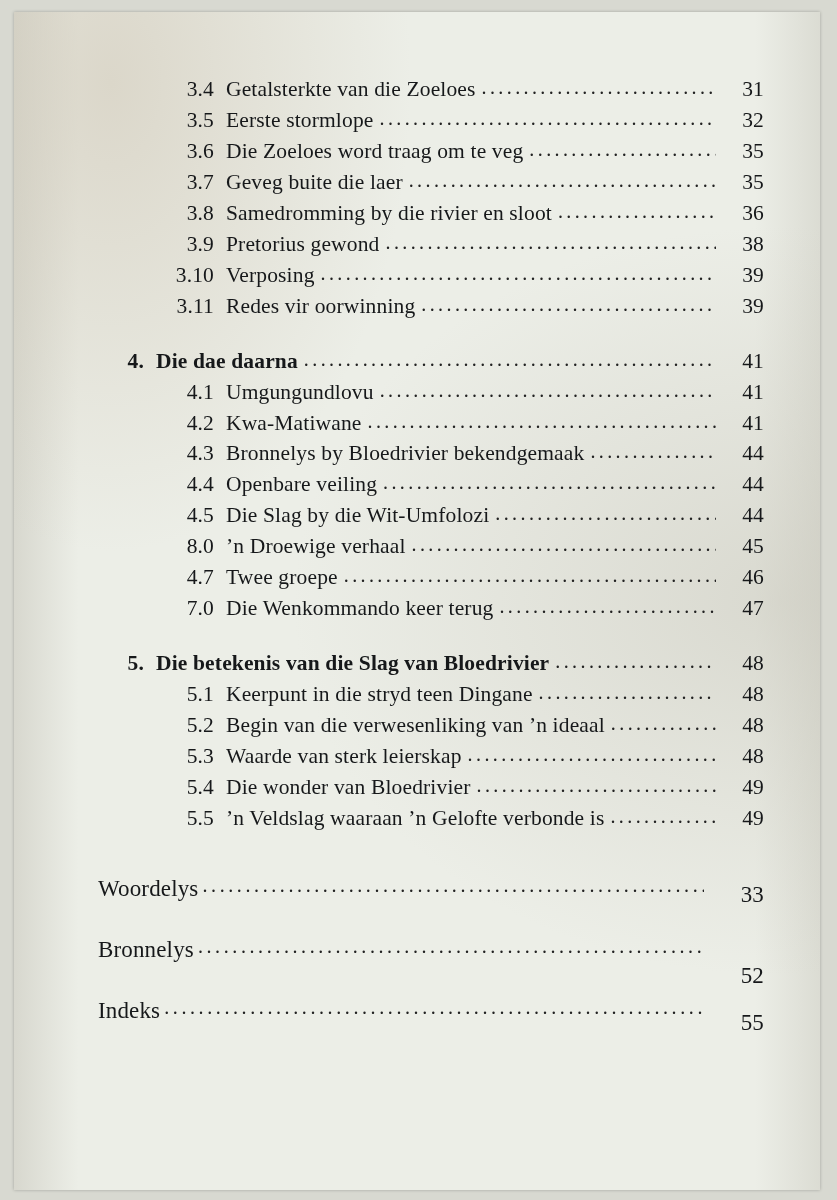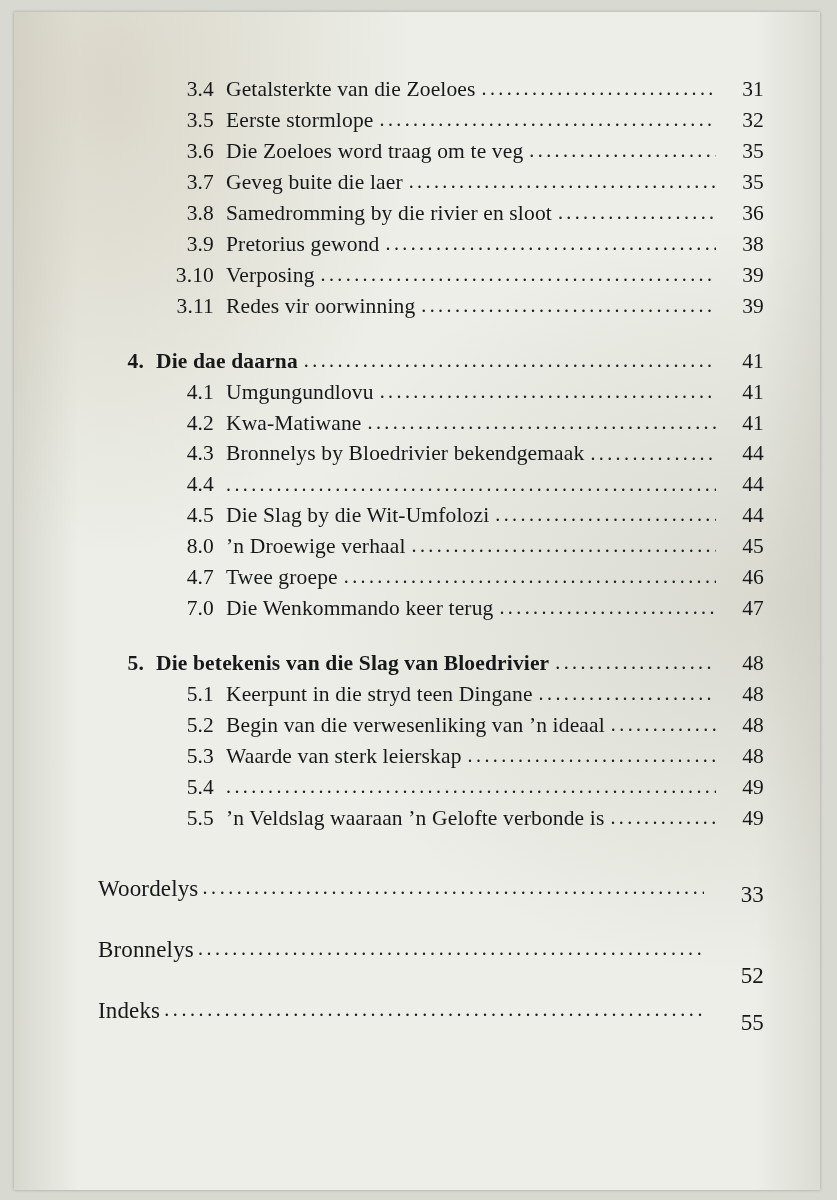--- a/index.html
+++ b/index.html
@@ -37,21 +37,21 @@
   .toc {
     position: relative;
     padding: 62px 56px 0 56px;
     color: #16181a;
   }
   .grp {
     margin-bottom: 0;
   }
   .row {
     display: flex;
-    align-items: center;
+    align-items: flex-start;
     font-size: 21.5px;
     line-height: 1.44;
     letter-spacing: 0.15px;
     white-space: nowrap;
   }
   .row .num {
     flex: 0 0 auto;
     text-align: right;
     padding-right: 12px;
   }
@@ -184,20 +184,21 @@
         <span class="pg">41</span>
       </div>
       <div class="row sub">
         <span class="num">4.3</span>
         <span class="title">Bronnelys by Bloedrivier bekendgemaak</span>
         <span class="dots">............................................................................................</span>
         <span class="pg">44</span>
       </div>
       <div class="row sub">
         <span class="num">4.4</span>
+        <span class="title">Openbare veiling</span>
         <span class="dots">............................................................................................</span>
         <span class="pg">44</span>
       </div>
       <div class="row sub">
         <span class="num">4.5</span>
         <span class="title">Die Slag by die Wit-Umfolozi</span>
         <span class="dots">............................................................................................</span>
         <span class="pg">44</span>
       </div>
       <div class="row sub">
@@ -241,20 +242,21 @@
         <span class="pg">48</span>
       </div>
       <div class="row sub">
         <span class="num">5.3</span>
         <span class="title">Waarde van sterk leierskap</span>
         <span class="dots">............................................................................................</span>
         <span class="pg">48</span>
       </div>
       <div class="row sub">
         <span class="num">5.4</span>
+        <span class="title">Die wonder van Bloedrivier</span>
         <span class="dots">............................................................................................</span>
         <span class="pg">49</span>
       </div>
       <div class="row sub">
         <span class="num">5.5</span>
         <span class="title">’n Veldslag waaraan ’n Gelofte verbonde is</span>
         <span class="dots">............................................................................................</span>
         <span class="pg">49</span>
       </div>
     </div>

